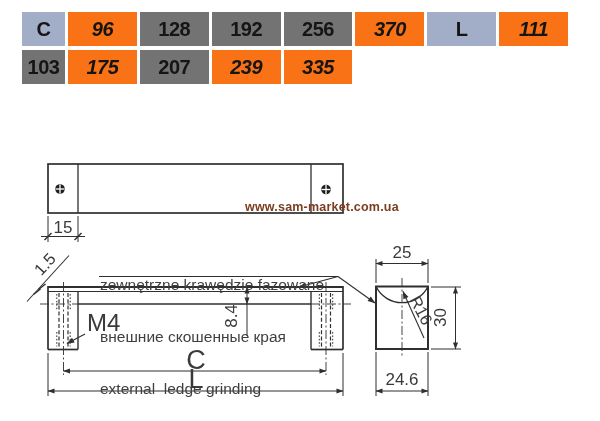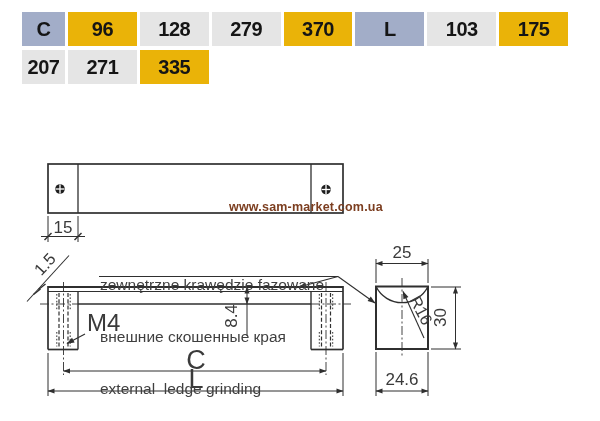--- a/index.html
+++ b/index.html
@@ -5,46 +5,48 @@
   html,body{margin:0;padding:0;background:#fff;}
   #stage{position:relative;width:600px;height:421px;background:#ffffff;overflow:hidden;
          font-family:"Liberation Sans",sans-serif;}
   
   #dim-table{position:absolute;left:22px;top:12px;width:546px;height:72px;
              display:grid;grid-template-columns:43px repeat(7,1fr);
              grid-template-rows:34px 34px;column-gap:3px;row-gap:4px;}
   .cell{display:flex;align-items:center;justify-content:center;
         font-weight:bold;font-size:20px;letter-spacing:-0.5px;color:#151515;}
   .hdr{background:#a2adc8;}
-  .dark{background:#eab308;}
-  .light{background:#e5e5e5;}
+  .dark{background:#f97316;font-style:italic;}
+  .light{background:#737373;}
   
   #drawing{position:absolute;left:0;top:0;}
   .ann-block{position:absolute;left:100px;top:242px;font-size:15.5px;line-height:17.2px;
              color:#3f3f3f;white-space:pre;}
-  #watermark{position:absolute;left:229px;top:200px;font-size:12.5px;font-weight:bold;
+  #watermark{position:absolute;left:245px;top:200px;font-size:12.5px;font-weight:bold;
              letter-spacing:0.2px;color:#7c3e20;}
   svg text{font-family:"Liberation Sans",sans-serif;fill:#3a3a3a;}
 </style>
 </head>
 <body>
 
 <div id="stage">
 
   <div id="dim-table">
     <div class="cell hdr">C</div>
     <div class="cell dark">96</div>
     <div class="cell light">128</div>
-    <div class="cell light">279</div>
+    <div class="cell light">192</div>
+    <div class="cell light">256</div>
     <div class="cell dark">370</div>
     <div class="cell hdr">L</div>
+    <div class="cell dark">111</div>
     <div class="cell light">103</div>
     <div class="cell dark">175</div>
     <div class="cell light">207</div>
-    <div class="cell light">271</div>
+    <div class="cell dark">239</div>
     <div class="cell dark">335</div>
   </div>
 
   <svg id="drawing" width="600" height="421" viewBox="0 0 600 421">
     <defs>
       <marker id="arr" viewBox="0 0 10 10" refX="9.3" refY="5" markerWidth="10" markerHeight="7" orient="auto-start-reverse">
           <path d="M0,1.4 L10,5 L0,8.6 z" fill="#2f2f2f"></path>
         </marker>
     </defs>
 

